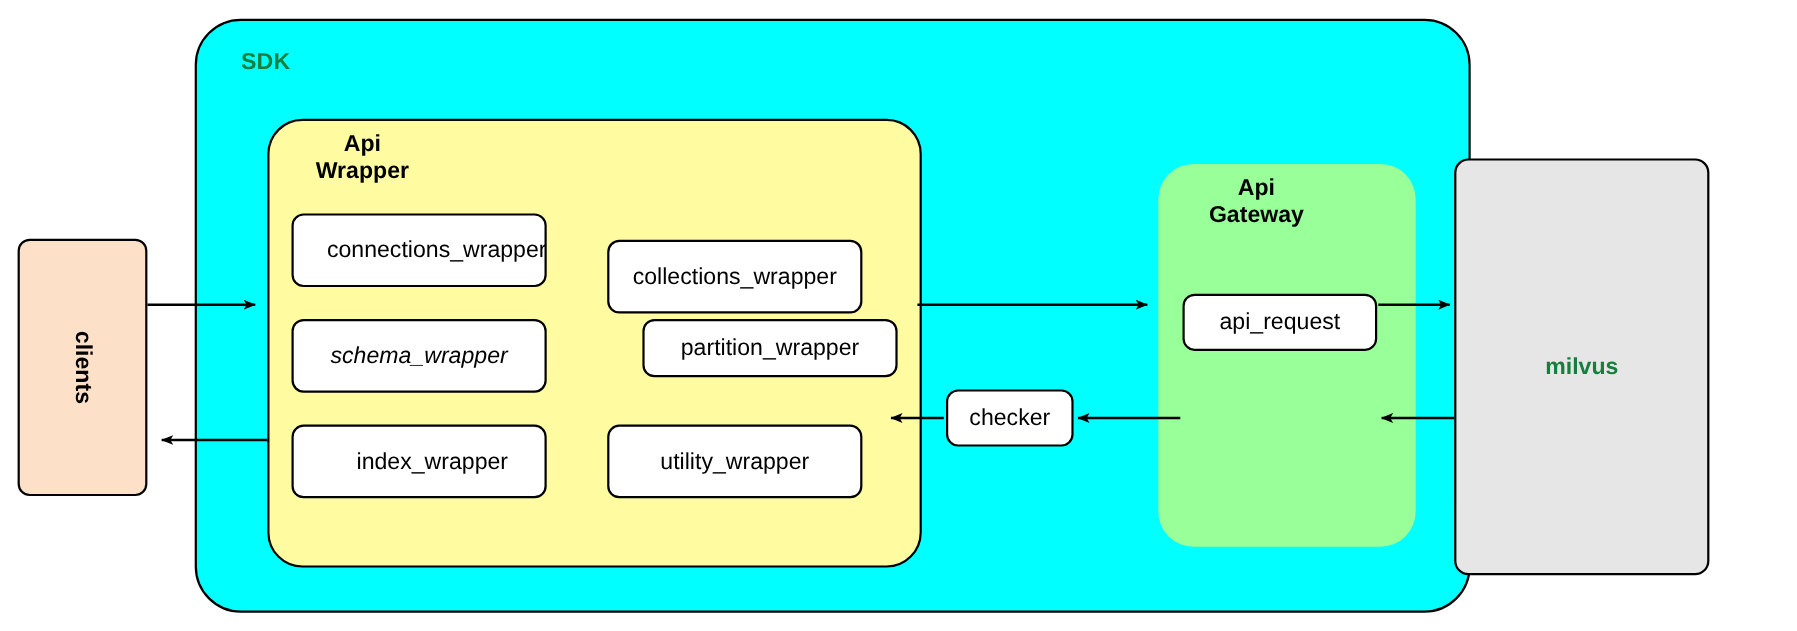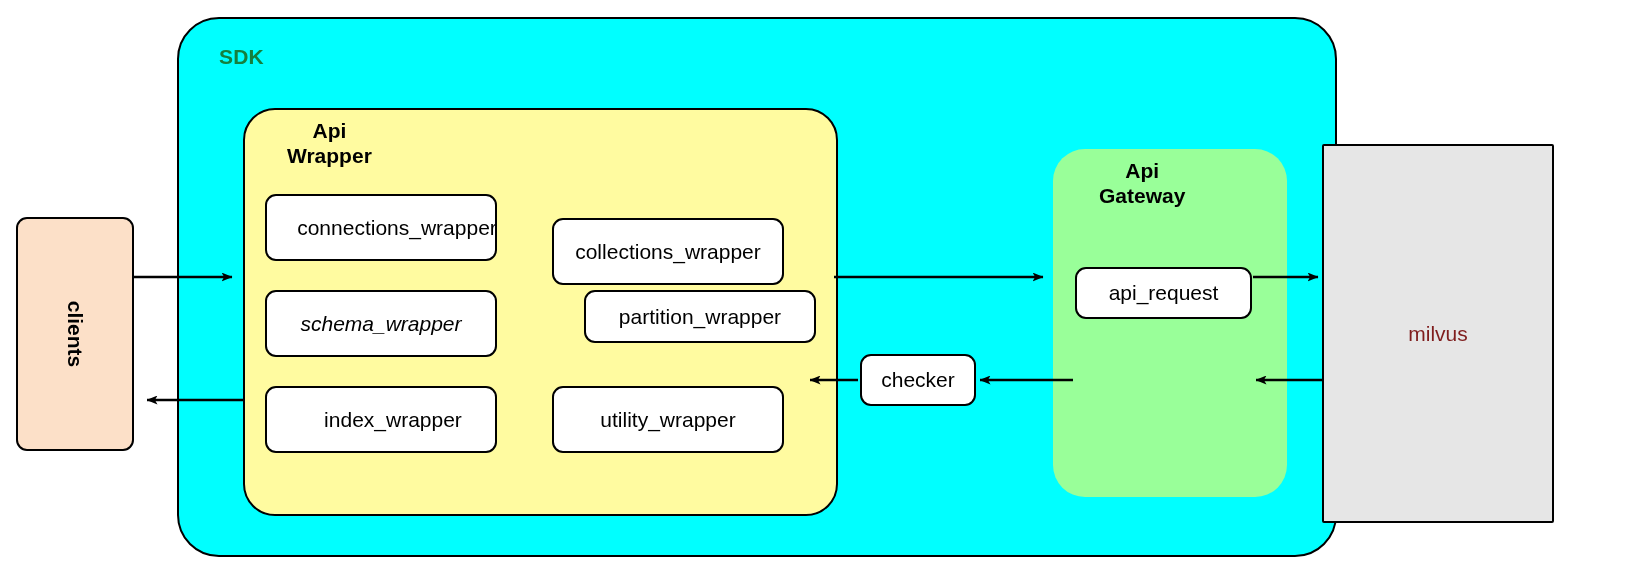--- a/index.html
+++ b/index.html
@@ -101,27 +101,27 @@
     transform: rotate(90deg);
     white-space: nowrap;
     font-size: 21px;
     font-weight: bold;
     color: #000000;
   }
 
   .milvus-box {
     background: #E6E6E6;
     border: 2px solid #000000;
-    border-radius: 2px;
+    border-radius: 13px;
     display: flex;
     align-items: center;
     justify-content: center;
     font-size: 21px;
-    font-weight: normal;
-    color: #7f1d1d;
+    font-weight: bold;
+    color: #15803d;
   }
 
   
   .arrow-layer {
     position: absolute;
     left: 0;
     top: 0;
     width: 1634px;
     height: 574px;
     pointer-events: none;

